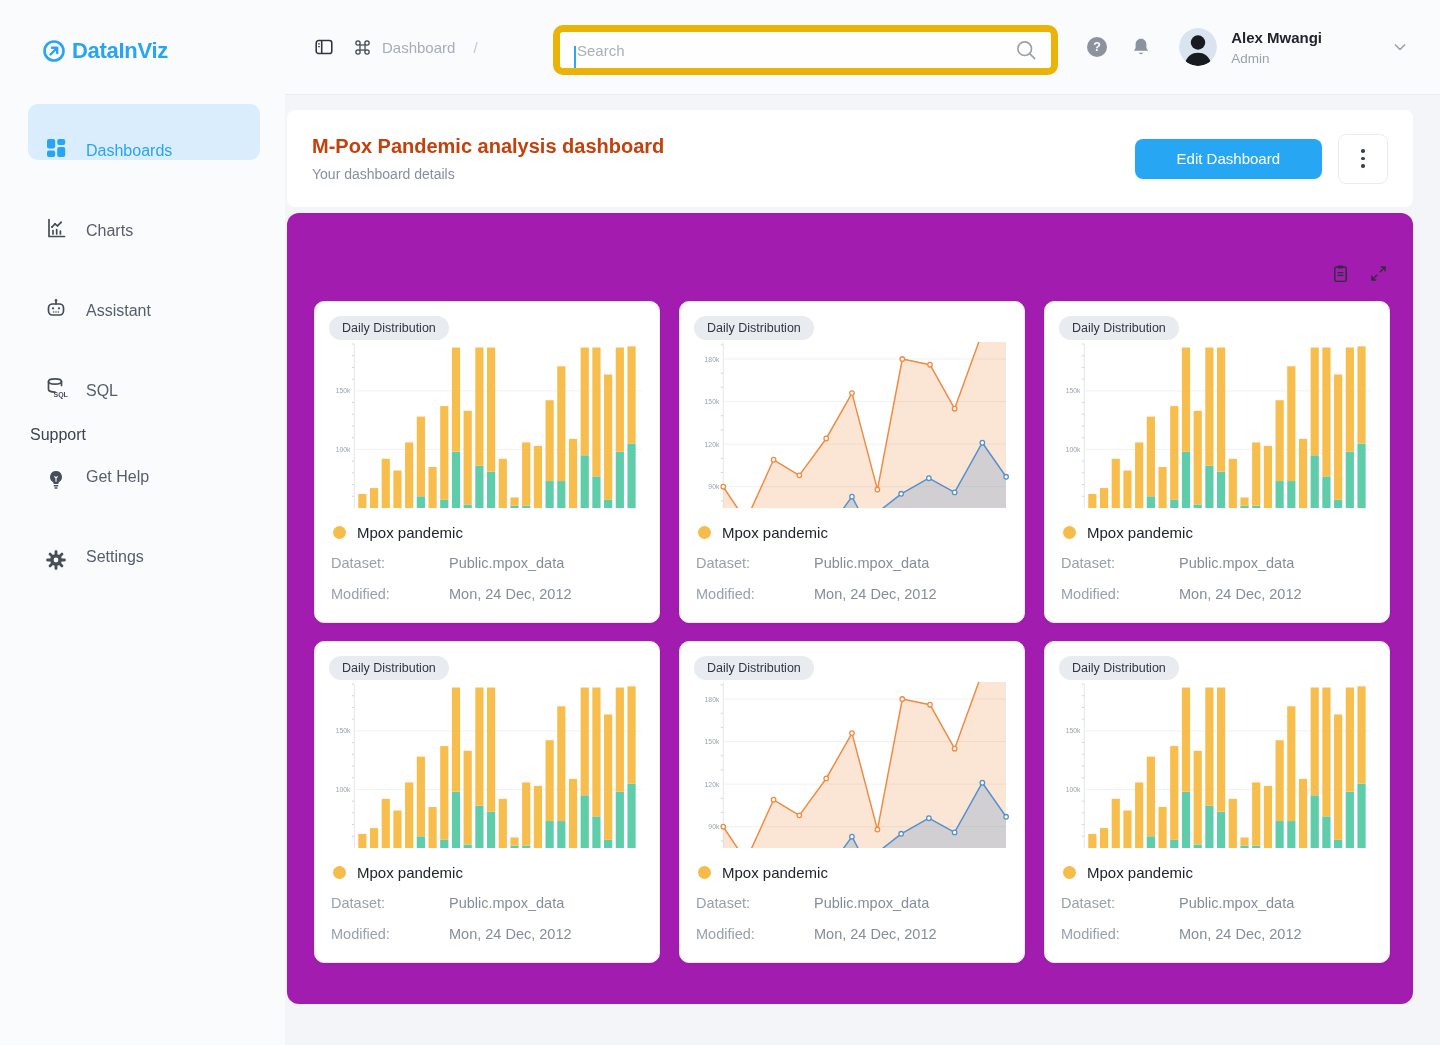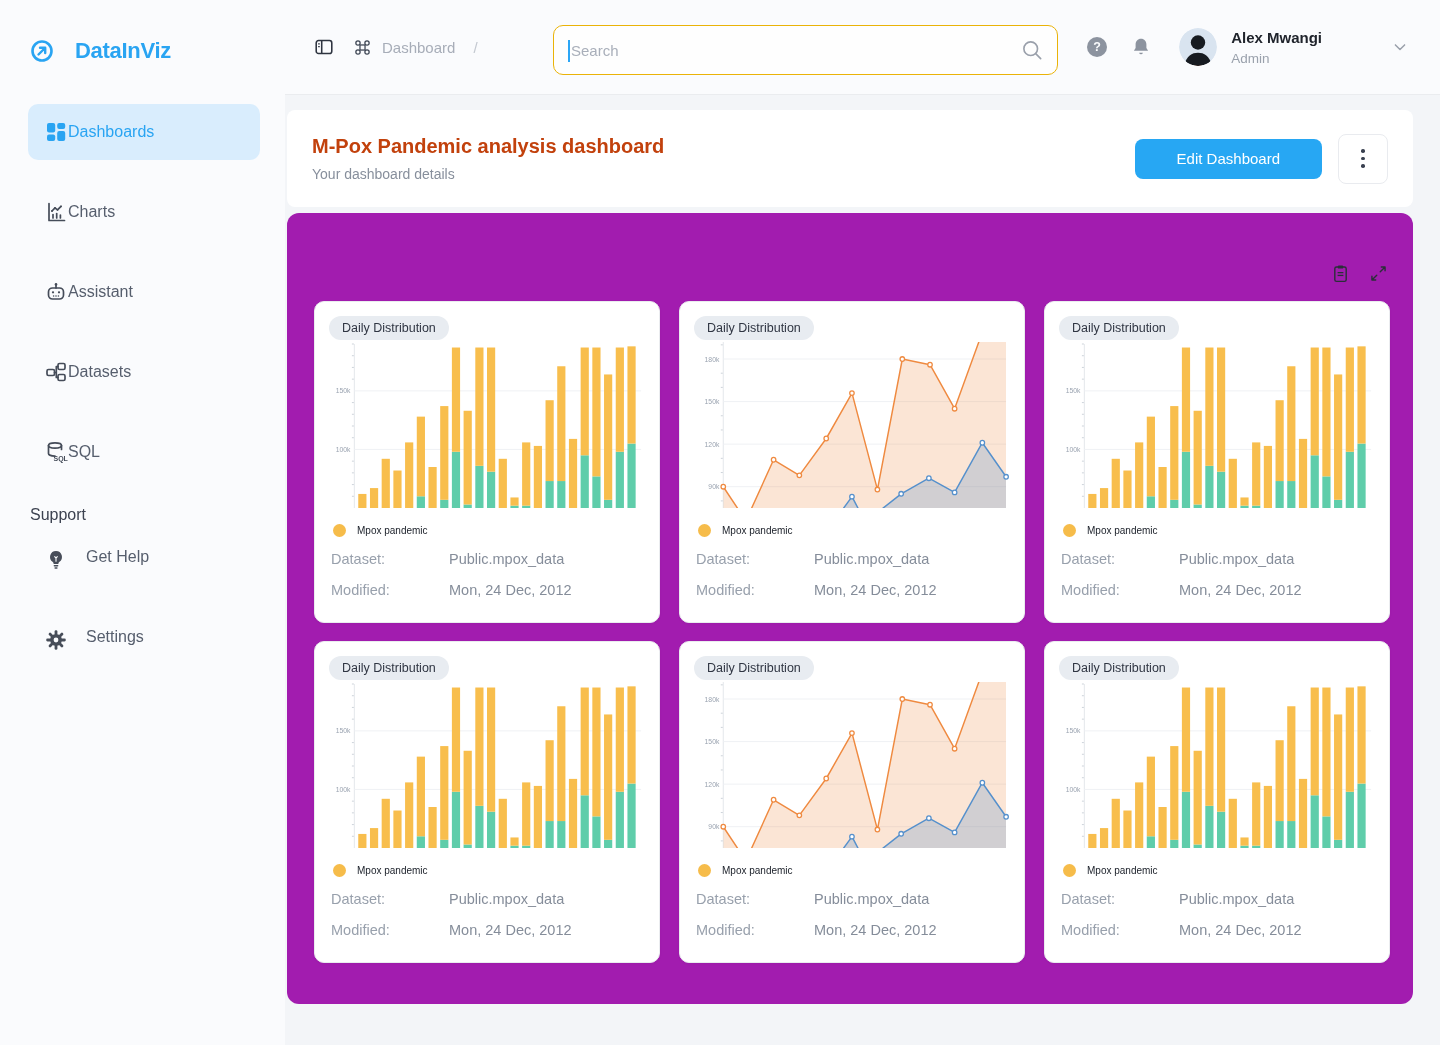--- a/index.html
+++ b/index.html
@@ -1,41 +1,41 @@
 <!DOCTYPE html>
 <html><head>
 <meta charset="utf-8">
 <style>
   * { margin:0; padding:0; box-sizing:border-box; }
   html,body { width:1440px; height:1045px; overflow:hidden; background:#F3F5F8;
     font-family:"Liberation Sans", sans-serif; }
 
   
   .sidebar { position:fixed; left:0; top:0; bottom:0; width:285px; background:#FAFBFD; z-index:3; }
-  .logo { display:flex; align-items:center; gap:21px; padding:38px 0 0 30px; cursor:pointer; }
+  .logo { display:flex; align-items:center; gap:6px; padding:38px 0 0 42px; cursor:pointer; }
   .logo-text { font-size:22px; font-weight:700; color:#29A4F2; letter-spacing:-0.3px; }
   .nav { margin-top:40px; }
-  .nav-item { display:flex; align-items:center; height:56px; margin:0 25px 24px 28px;
+  .nav-item { display:flex; align-items:flex-end; gap:18px; height:56px; margin:0 25px 24px 28px;
     padding-left:16px; border-radius:10px; color:#565E6D; font-size:16px; cursor:pointer; }
   .nav-item .ni-icon { width:24px; height:24px; flex:0 0 24px; }
   .nav-item.active { background:#D9EDFD; color:#29A4F2; }
   .support-heading { margin:26px 0 0 30px; font-size:16px; color:#3C4250; }
   .support-item { display:flex; align-items:flex-start; gap:18px; height:56px; margin:24px 25px 0 28px;
     padding-left:16px; color:#565E6D; font-size:16px; cursor:pointer; }
 
   
   .main { margin-left:285px; }
   .topbar { height:95px; background:#FAFBFD; border-bottom:1px solid #EAECEF;
     display:flex; align-items:center; position:relative; }
   .tb-left { display:flex; align-items:center; gap:18px; margin-left:28px; }
   .breadcrumb { display:flex; align-items:center; gap:10px; }
   .breadcrumb-label { color:#A7ADB8; font-size:15px; cursor:pointer; }
   .breadcrumb-sep { color:#C3C8D0; font-size:15px; margin-left:8px; }
   .searchbox { position:absolute; left:268px; top:25px; width:505px; height:50px; background:#FEFEFE;
-    border:1px solid #eab308; border-radius:10px; display:flex; align-items:center; }
+    border:7px solid #eab308; border-radius:10px; display:flex; align-items:center; }
   .search-caret { position:absolute; left:14px; top:14px; width:2px; height:22px; background:#2CA6F6; }
   .searchbox input { flex:1; height:100%; border:none; outline:none; background:transparent;
     padding-left:17px; font-size:15px; color:#333; font-family:"Liberation Sans",sans-serif; }
   .searchbox input::placeholder { color:#A9AFBA; }
   .search-mag { margin-right:12px; }
   .tb-right { position:absolute; right:30px; display:flex; align-items:center; }
   .tb-iconbtn { width:24px; height:24px; margin-right:20px; cursor:pointer; }
   .avatar { width:38px; height:38px; border-radius:50%; overflow:hidden; margin:0 14px 0 6px; cursor:pointer; }
   .user-name { font-size:15px; color:#20242C; font-weight:600; }
   .user-role { font-size:13.5px; color:#9AA1AC; margin-top:5px; }
@@ -60,21 +60,21 @@
   .panel-tools svg { cursor:pointer; }
 
   .cards-grid { display:grid; grid-template-columns:repeat(3,1fr); gap:18px 19px; }
   .card { background:#fff; border:1px solid #EAECEF; border-radius:10px; padding:14px 14px 18px;
     box-shadow:0 1px 3px rgba(16,24,40,0.04); height:322px; cursor:pointer; }
   .chip { display:inline-block; background:#E8ECF1; border-radius:13px; padding:5px 13px;
     font-size:12.5px; font-weight:500; color:#2F3542; }
   .chart { display:block; width:100%; height:172px; margin-top:0; }
   .legend { display:flex; align-items:center; gap:11px; margin:12px 0 0 4px; }
   .legend-dot { width:13px; height:13px; border-radius:50%; background:#F6BC4A; }
-  .legend-label { font-size:10px; color:#20252E; }
+  .legend-label { font-size:15px; color:#20252E; }
   .meta-row { margin-top:14px; font-size:14.5px; line-height:17px; padding-left:2px; }
   .meta-label { display:inline-block; width:118px; color:#98A0AC; }
   .meta-value { color:#858D9A; }
 
   .icon-stroke { stroke:#454C59; stroke-width:1.7; fill:none; stroke-linecap:round; stroke-linejoin:round; }
   .nav-item.active .icon-fill { fill:#29A4F2; }
 </style>
 </head>
 <body>
 
@@ -116,29 +116,20 @@
         <rect class="icon-stroke" x="4.5" y="8" width="15" height="11" rx="4"></rect>
         <line class="icon-stroke" x1="12" y1="5.6" x2="12" y2="8"></line>
         <circle cx="12" cy="4.4" r="1.3" fill="#454C59"></circle>
         <circle cx="9" cy="12.3" r="1.15" fill="#454C59"></circle>
         <circle cx="15" cy="12.3" r="1.15" fill="#454C59"></circle>
         <circle cx="9.6" cy="16" r="0.8" fill="#454C59"></circle>
         <circle cx="12" cy="16" r="0.8" fill="#454C59"></circle>
         <circle cx="14.4" cy="16" r="0.8" fill="#454C59"></circle>
       </svg>
       <span>Assistant</span>
-    </div>
-    <div class="nav-item">
-      <svg class="ni-icon" viewBox="0 0 24 24">
-        <rect class="icon-stroke" x="3" y="9.5" width="7.5" height="6" rx="1.5"></rect>
-        <rect class="icon-stroke" x="14" y="3.5" width="7" height="6" rx="1.5"></rect>
-        <rect class="icon-stroke" x="14" y="14.5" width="7" height="6" rx="1.5"></rect>
-        <path class="icon-stroke" d="M10.5 12.5 H12.3 M12.3 6.5 H14 M12.3 6.5 V17.5 M12.3 17.5 H14" stroke-width="1.5"></path>
-      </svg>
-      <span>Datasets</span>
     </div>
     <div class="nav-item">
       <svg class="ni-icon" viewBox="0 0 24 24">
         <ellipse class="icon-stroke" cx="11" cy="5.5" rx="6.5" ry="2.6"></ellipse>
         <path class="icon-stroke" d="M4.5 5.5 V13.5 c0 1.4 2.9 2.6 6.5 2.6 M17.5 5.5 V9.5"></path>
         <text x="9.5" y="20.5" font-size="7" font-weight="bold" fill="#454C59" font-family="Liberation Sans, sans-serif">SQL</text>
       </svg>
       <span>SQL</span>
     </div>
   </nav>

